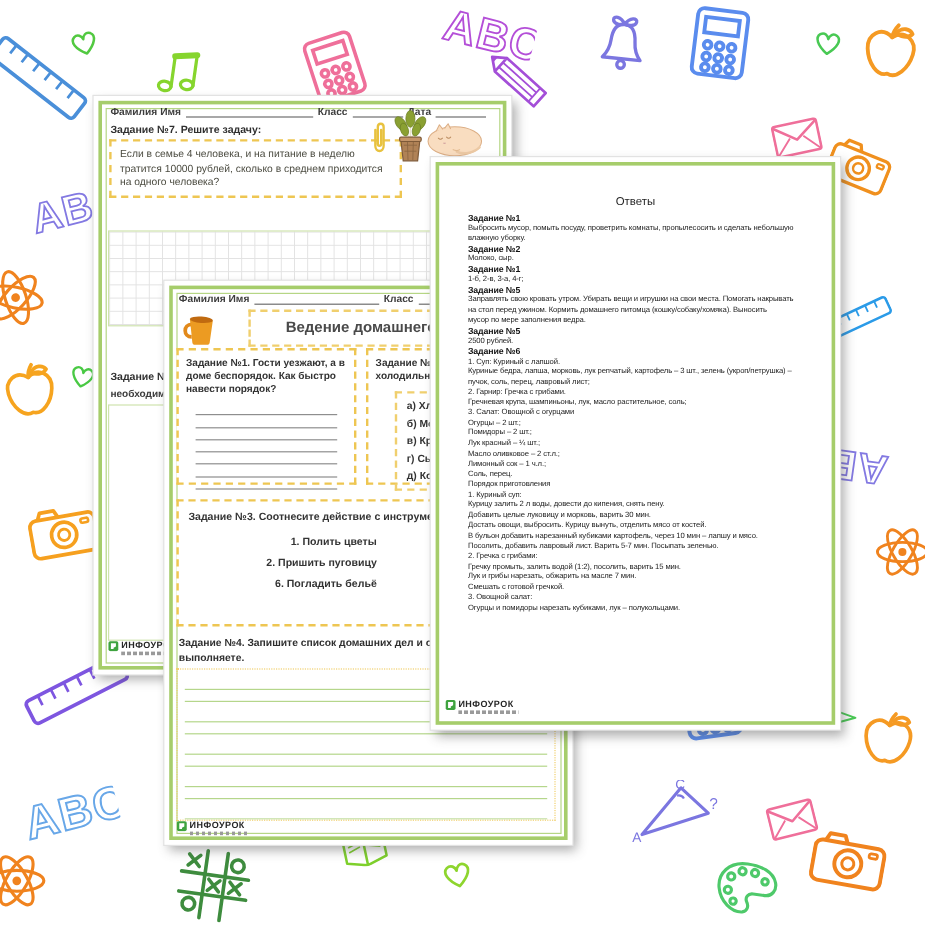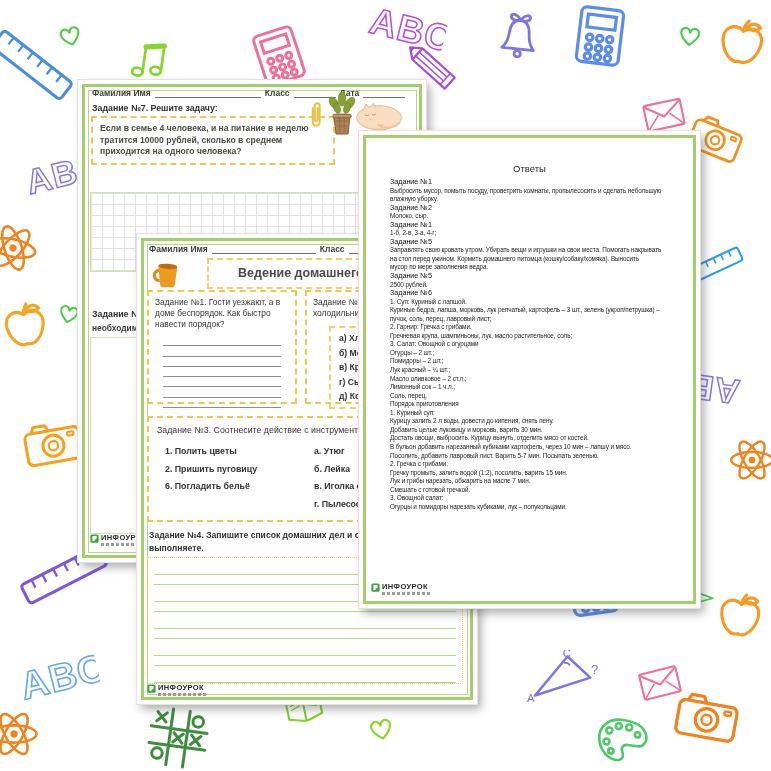--- a/index.html
+++ b/index.html
@@ -27,60 +27,60 @@
 
   .hrow{position:absolute;display:flex;align-items:flex-end;gap:4px;
         font-weight:bold;font-size:8.5px;color:#3c3c3c;white-space:nowrap;}
   .blank{border-bottom:1px solid #6f6f6f;height:9px;}
 
   .dashed-box{border:2px dashed #eec652;background:#fff;}
 
   
   .lp-t5title{position:absolute;top:23px;left:14px;font-size:8.8px;font-weight:bold;color:#2f2f2f;}
   .lp-taskbox{position:absolute;top:36px;left:13px;width:226px;padding:5px 7px;
-              font-size:8.6px;font-weight:bold;color:#4b4b40;line-height:11.5px;}
+              font-size:8.6px;font-weight:normal;color:#4b4b40;line-height:11.5px;}
   .lp-grid{position:absolute;top:112px;left:12px;right:12px;height:78px;
            border:1px solid #cfe3ae;
            background-image:linear-gradient(to right,#e2e2e2 1px,transparent 1px),
                             linear-gradient(to bottom,#e2e2e2 1px,transparent 1px);
            background-size:11px 11px;}
   .lp-t6title{position:absolute;top:229px;left:14px;font-size:8.8px;font-weight:bold;color:#2f2f2f;}
   .lp-t6frag{position:absolute;top:243px;left:14px;font-size:8.4px;font-weight:bold;color:#3c3c3c;}
   .lp-box2{position:absolute;top:257px;left:12px;right:12px;height:195px;border:1px solid #cfe3ae;background:#fff;}
 
   
   .wp-titlebox{position:absolute;left:70px;top:24px;width:250px;height:27px;
                border:2px dashed #f0cf6e;text-align:center;line-height:27px;
                font-size:12.5px;font-weight:bold;color:#4a4a4a;white-space:nowrap;overflow:hidden;}
   .wp-t1box{position:absolute;left:10px;top:56px;width:150px;height:114px;padding:5px 6px;box-sizing:border-box;}
   .wp-t2box{position:absolute;left:168px;top:56px;width:158px;height:114px;padding:5px 6px;box-sizing:border-box;}
-  .task-title{font-size:8.4px;font-weight:normal;color:#333;line-height:11px;}
+  .task-title{font-size:8.4px;font-weight:bold;color:#333;line-height:11px;}
   .rule-gray{height:9.3px;border-bottom:1px solid #8e8e8e;width:88%;margin:0 auto;}
   .rules-gray{margin-top:6px;}
   .opt-box{margin:7px 0 0 16px;width:108px;border:2px dashed #f0cf6e;padding:3px 0 3px 8px;}
   .opt-item{font-size:8.6px;font-weight:bold;color:#333;line-height:14.6px;white-space:nowrap;}
   .wp-t3box{position:absolute;left:10px;top:182px;width:316px;height:106px;padding:7px 8px;box-sizing:border-box;}
   .t3-cols{display:flex;margin-top:7px;}
   .t3-col1{width:150px;margin-left:8px;}
   .t3-col2{width:140px;}
-  .t3-item{font-size:8.8px;font-weight:bold;color:#333;line-height:17.6px;white-space:nowrap;}
+  .t3-item{font-size:8.8px;font-weight:bold;color:#333;line-height:17.6px;white-space:nowrap;text-align:right;}
   .wp-t4line1{position:absolute;left:12px;top:296px;font-size:8.6px;font-weight:bold;color:#2f2f2f;white-space:nowrap;}
   .wp-t4line2{position:absolute;left:12px;top:309px;font-size:8.6px;font-weight:bold;color:#2f2f2f;}
   .wp-linesbox{position:absolute;left:10px;top:323px;width:316px;height:127px;
                border:1.5px dotted #f0cf6e;box-sizing:border-box;overflow:hidden;}
   .rule-green{border-bottom:1px solid #b5d68b;width:96%;margin-left:2%;height:0;}
   .wp-linesbox .rule-green:nth-child(odd){margin-top:16px;}
   .wp-linesbox .rule-green:nth-child(even){margin-top:9px;}
 
   
   .ap-title{position:absolute;top:32px;left:0;right:0;text-align:center;
             font-size:9.5px;font-weight:normal;color:#1f1f1f;}
   .ans-block{position:absolute;top:47px;left:31px;width:284px;}
   .ans-line{font-size:6.4px;line-height:8.55px;color:#222;white-space:nowrap;letter-spacing:-0.1px;}
-  .ans-b{font-size:7.3px;font-weight:normal;color:#111;}
+  .ans-b{font-size:7.3px;font-weight:bold;color:#111;}
 
   
   .brand{position:absolute;display:flex;align-items:flex-start;gap:2px;}
   .brand-name{font-size:7.5px;font-weight:bold;letter-spacing:.4px;color:#262626;line-height:8px;display:block;}
   .brand-tag{width:50px;height:2.5px;margin-top:1px;
              background:repeating-linear-gradient(90deg,#9a9a9a 0 3px,transparent 3px 5px);}
   #task-page .brand{left:12px;top:454px;}
   #worksheet-page .brand{left:10px;top:450px;}
   #answers-page .brand{left:12px;top:452px;}
 

